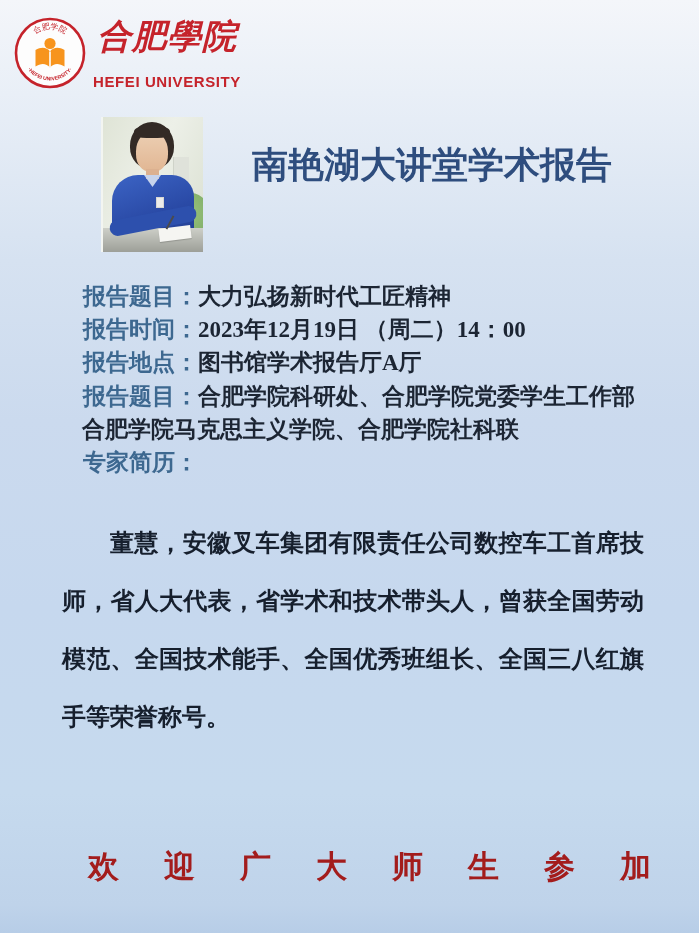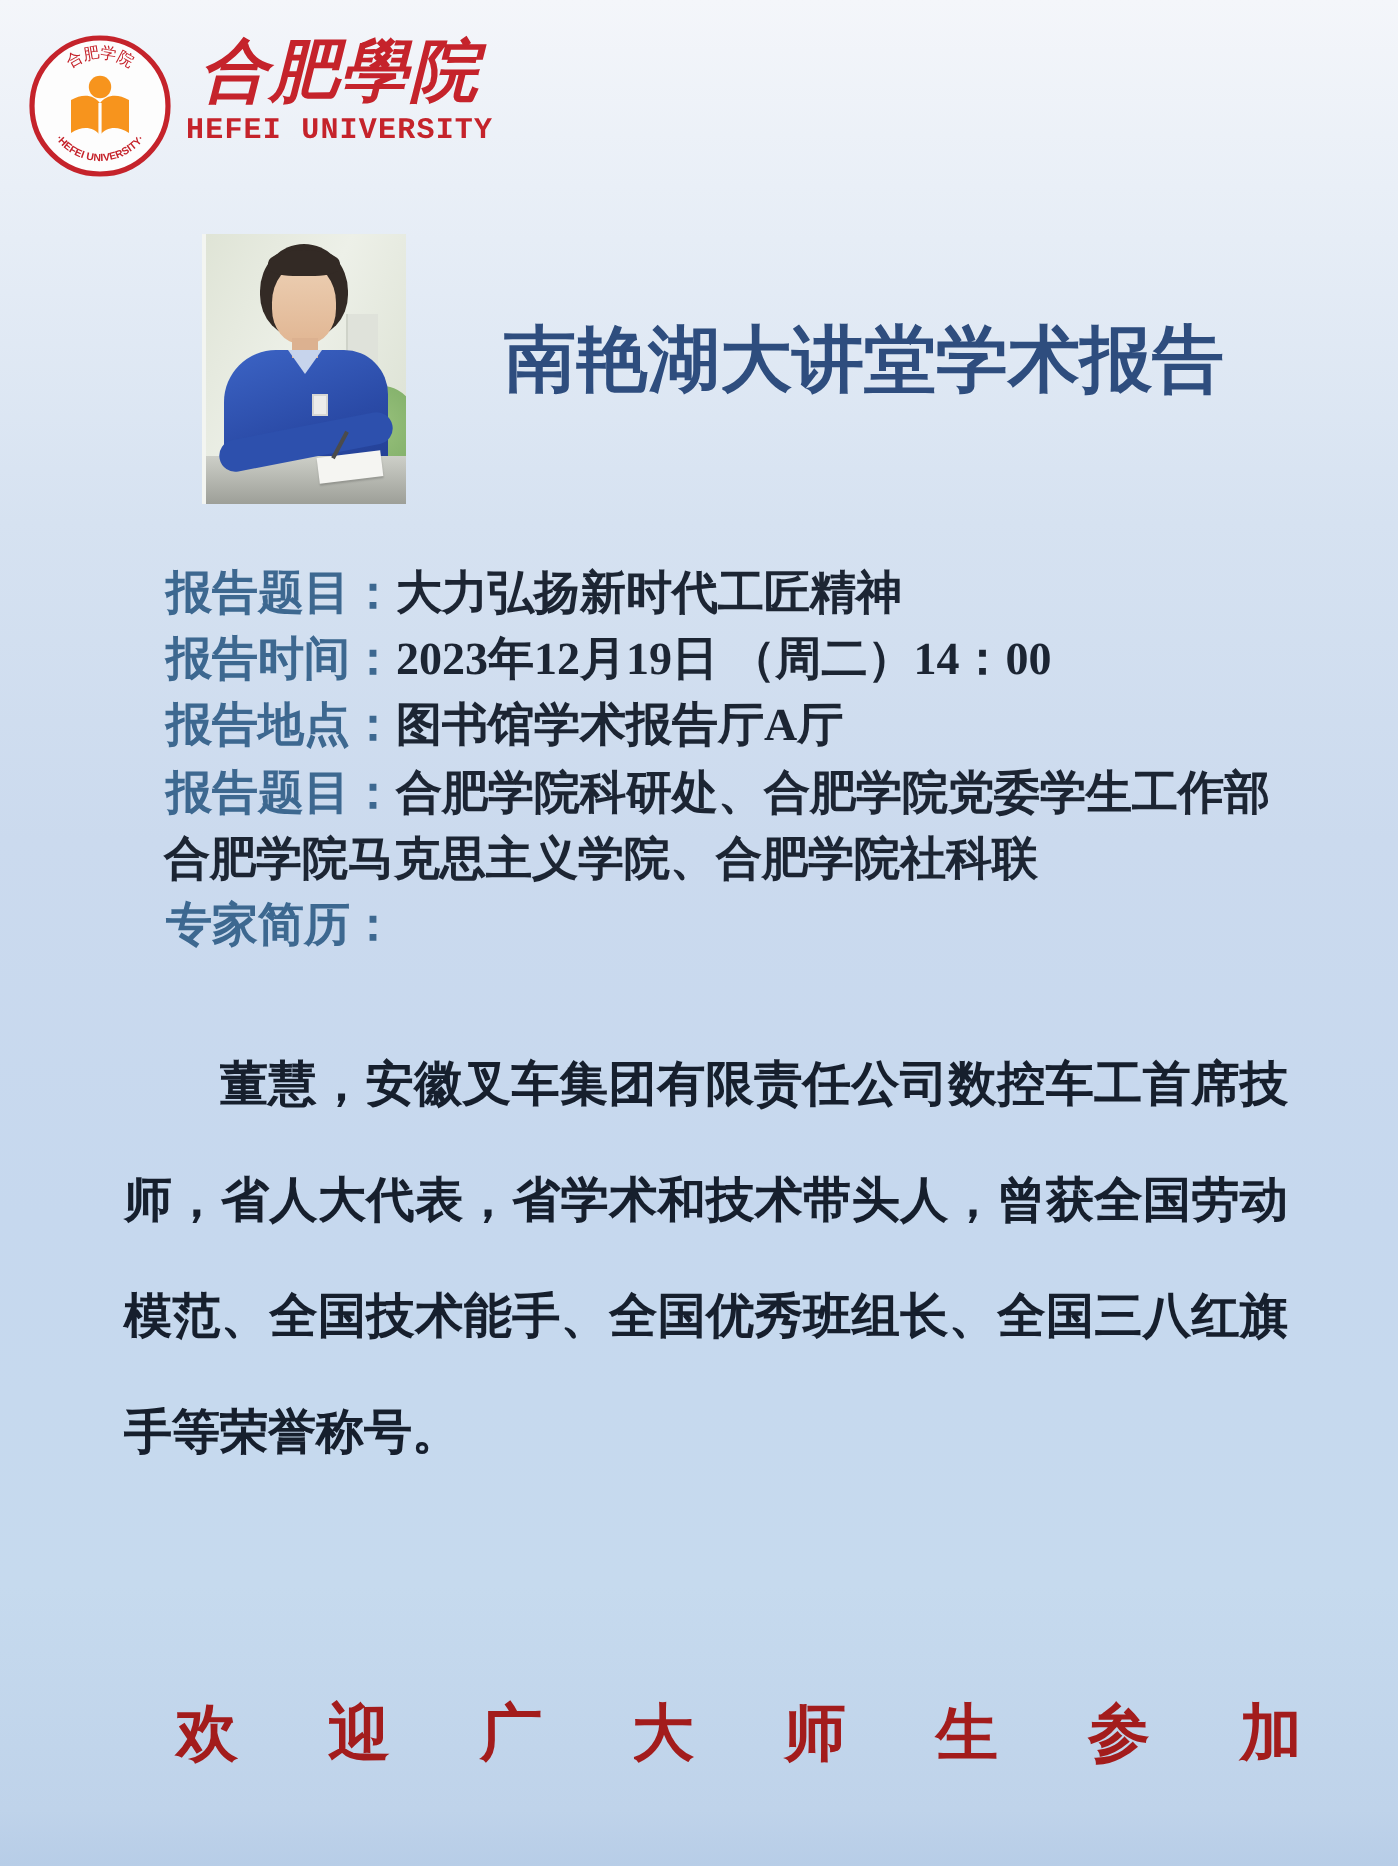--- a/index.html
+++ b/index.html
@@ -21,23 +21,23 @@
   .header { position: absolute; left: 14px; top: 17px; display: flex; align-items: flex-start; }
   .seal { width: 72px; height: 72px; display: block; }
   .wordmark { margin-left: 7px; padding-top: 1px; }
   .wordmark-cn {
     font-size: 34px; line-height: 38px; font-weight: bold;
     color: #c5232b; letter-spacing: 1px;
     font-style: italic; 
     text-align: center;
   }
   .wordmark-en {
-    font-family: Liberation Mono, monospace;
+    font-family: Liberation Sans, sans-serif;
     font-size: 15px; font-weight: bold; color: #c5232b;
-    letter-spacing: 0.6px; margin-top: 1px;
+    letter-spacing: 0.6px; margin-top: 17px;
   }
 
   
   .photo {
     position: absolute; left: 103px; top: 117px;
     width: 100px; height: 135px; overflow: hidden;
     background: linear-gradient(115deg, #dfe4d6 0%, #edf0e8 45%, #d9dfd0 100%);
     box-shadow: -2px 0 0 #f3f5f1;
   }
   .photo .plant {
@@ -93,21 +93,21 @@
     background: #f5f5f2; transform: rotate(-7deg);
     box-shadow: 0 1px 1px rgba(0,0,0,.18);
   }
   .photo .pen {
     position: absolute; left: 66px; top: 98px; width: 2px; height: 15px;
     background: #4b4b4b; transform: rotate(28deg);
   }
 
   
   .title {
-    position: absolute; left: 252px; top: 156px;
+    position: absolute; left: 252px; top: 141px;
     font-size: 36px; font-weight: bold; color: #2e4d7e;
     letter-spacing: 0px; white-space: nowrap;
   }
 
   
   .details { position: absolute; left: 82px; top: 280px; width: 600px; text-align: right; }
   .detail-row { display: flex; height: 33.2px; align-items: center; white-space: nowrap; }
   .detail-label { width: 116px; flex: 0 0 116px; font-size: 23px; color: #3d6890; font-weight: bold; }
   .detail-value { font-size: 23px; color: #1c2533; font-weight: bold; }
 

